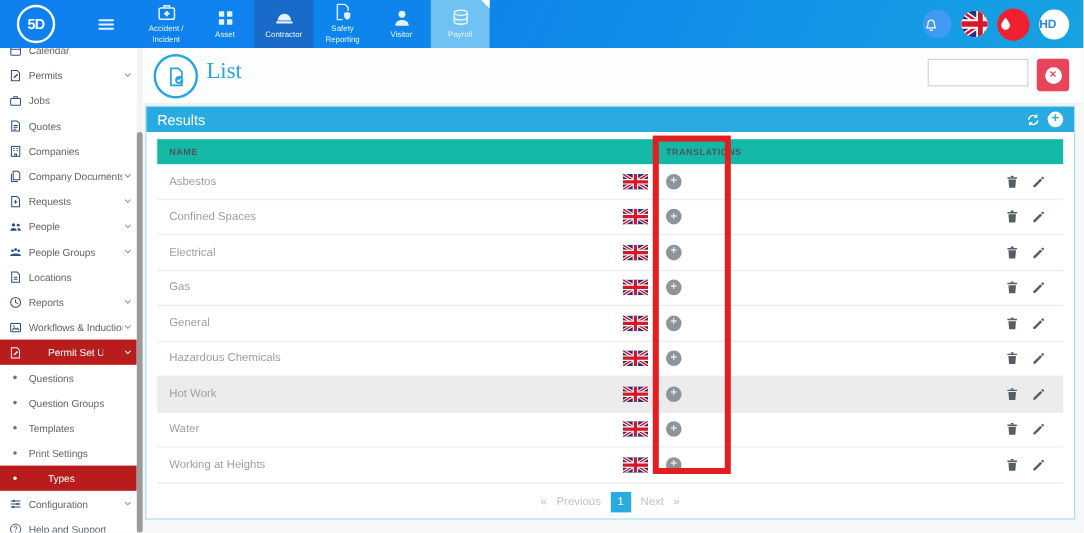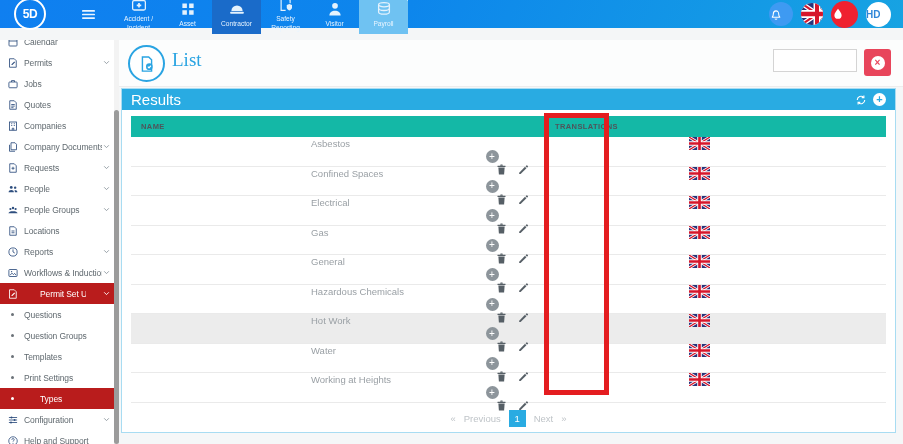--- a/index.html
+++ b/index.html
@@ -2,21 +2,21 @@
 <html><head>
 <meta charset="utf-8">
 <style>
   html,body{margin:0;padding:0;}
   body{width:903px;height:444px;position:relative;overflow:hidden;background:#f4f6f7;
        font-family:"Liberation Sans",sans-serif;-webkit-font-smoothing:antialiased;}
   .ic{display:inline-flex;}
   .ic svg{width:100%;height:100%;display:block;}
 
   
-  .topnav{position:absolute;left:0;top:0;right:0;height:28px;z-index:40;
+  .topnav{position:absolute;left:0;top:0;right:0;height:40px;z-index:40;
           background:linear-gradient(115deg,#0f7ff0 0%,#0d86ec 45%,#17a3e2 100%);
           display:flex;align-items:center;}
   .logo{margin-left:14px;width:28px;height:28px;border:2px solid #fff;border-radius:50%;
         display:flex;align-items:center;justify-content:center;color:#fff;flex:none;}
   .logo-text{font-size:12px;font-weight:bold;letter-spacing:-0.5px;}
   .hamburger{width:17px;height:17px;color:#eaf4ff;margin-left:34px;flex:none;}
   .nav-tiles{display:flex;height:40px;margin-left:17px;}
   .nav-tile{width:49px;height:40px;display:flex;flex-direction:column;align-items:center;
             justify-content:center;gap:2px;position:relative;cursor:pointer;}
   .nav-tile .nav-ic{width:18px;height:18px;color:#e4f2fd;flex:none;}
@@ -62,31 +62,31 @@
   .search-input{position:absolute;right:46px;top:9px;width:84px;height:23px;border:1px solid #d4d4d4;
                 background:#fff;box-sizing:border-box;font-size:10px;padding:0 5px;outline:none;}
   .clear-button{position:absolute;right:12px;top:9px;width:27px;height:27px;background:#e8455b;
                 border:none;border-radius:3px;cursor:pointer;display:flex;align-items:center;justify-content:center;padding:0;}
   .cx{width:14px;height:14px;border-radius:50%;background:#fff;color:#e8455b;font-size:10px;font-weight:bold;
       display:flex;align-items:center;justify-content:center;line-height:1;}
 
   .panel{position:absolute;left:2px;right:7px;top:48px;bottom:11px;background:#fff;
          border:1px solid #a8dcf2;box-sizing:border-box;}
   .results-bar{height:21px;background:#29abe2;display:flex;align-items:center;color:#fff;}
-  .results-label{margin-left:9px;font-size:15px;}
+  .results-label{margin-left:9px;font-size:12px;}
   .bar-icons{margin-left:auto;margin-right:9px;display:flex;align-items:center;gap:6px;}
   .refresh{width:12px;height:12px;color:#fff;cursor:pointer;}
   .bar-add{width:13px;height:13px;border-radius:50%;background:#fff;color:#29abe2;font-size:11px;
            font-weight:bold;display:flex;align-items:center;justify-content:center;line-height:1;cursor:pointer;}
 
   .table{margin:6px 9px 0 9px;}
   .thead{height:21px;background:#14b8a6;display:flex;align-items:center;font-size:7.5px;
          font-weight:bold;color:#4e555b;letter-spacing:0.4px;}
   .row{height:28.5px;display:flex;align-items:center;background:#fff;border-bottom:1px solid #eaeaea;
-       font-size:9.5px;color:#9aa0a5;flex-direction:column;}
+       font-size:9.5px;color:#9aa0a5;}
   .row.hl{background:#ececec;}
   .cell-name{width:415px;flex:none;display:flex;align-items:center;box-sizing:border-box;
              padding-left:10px;padding-right:6px;}
   .cell-name .nm{flex:1;}
   .flag{width:21px;height:13px;flex:none;}
   .flag svg{width:100%;height:100%;}
   .cell-trans{width:64px;flex:none;box-sizing:border-box;padding-left:9px;display:flex;align-items:center;}
   .add-circle{width:13px;height:13px;border-radius:50%;background:#8d959b;color:#fff;font-size:10px;
               display:flex;align-items:center;justify-content:center;line-height:1;cursor:pointer;}
   .cell-fill{flex:1;}

